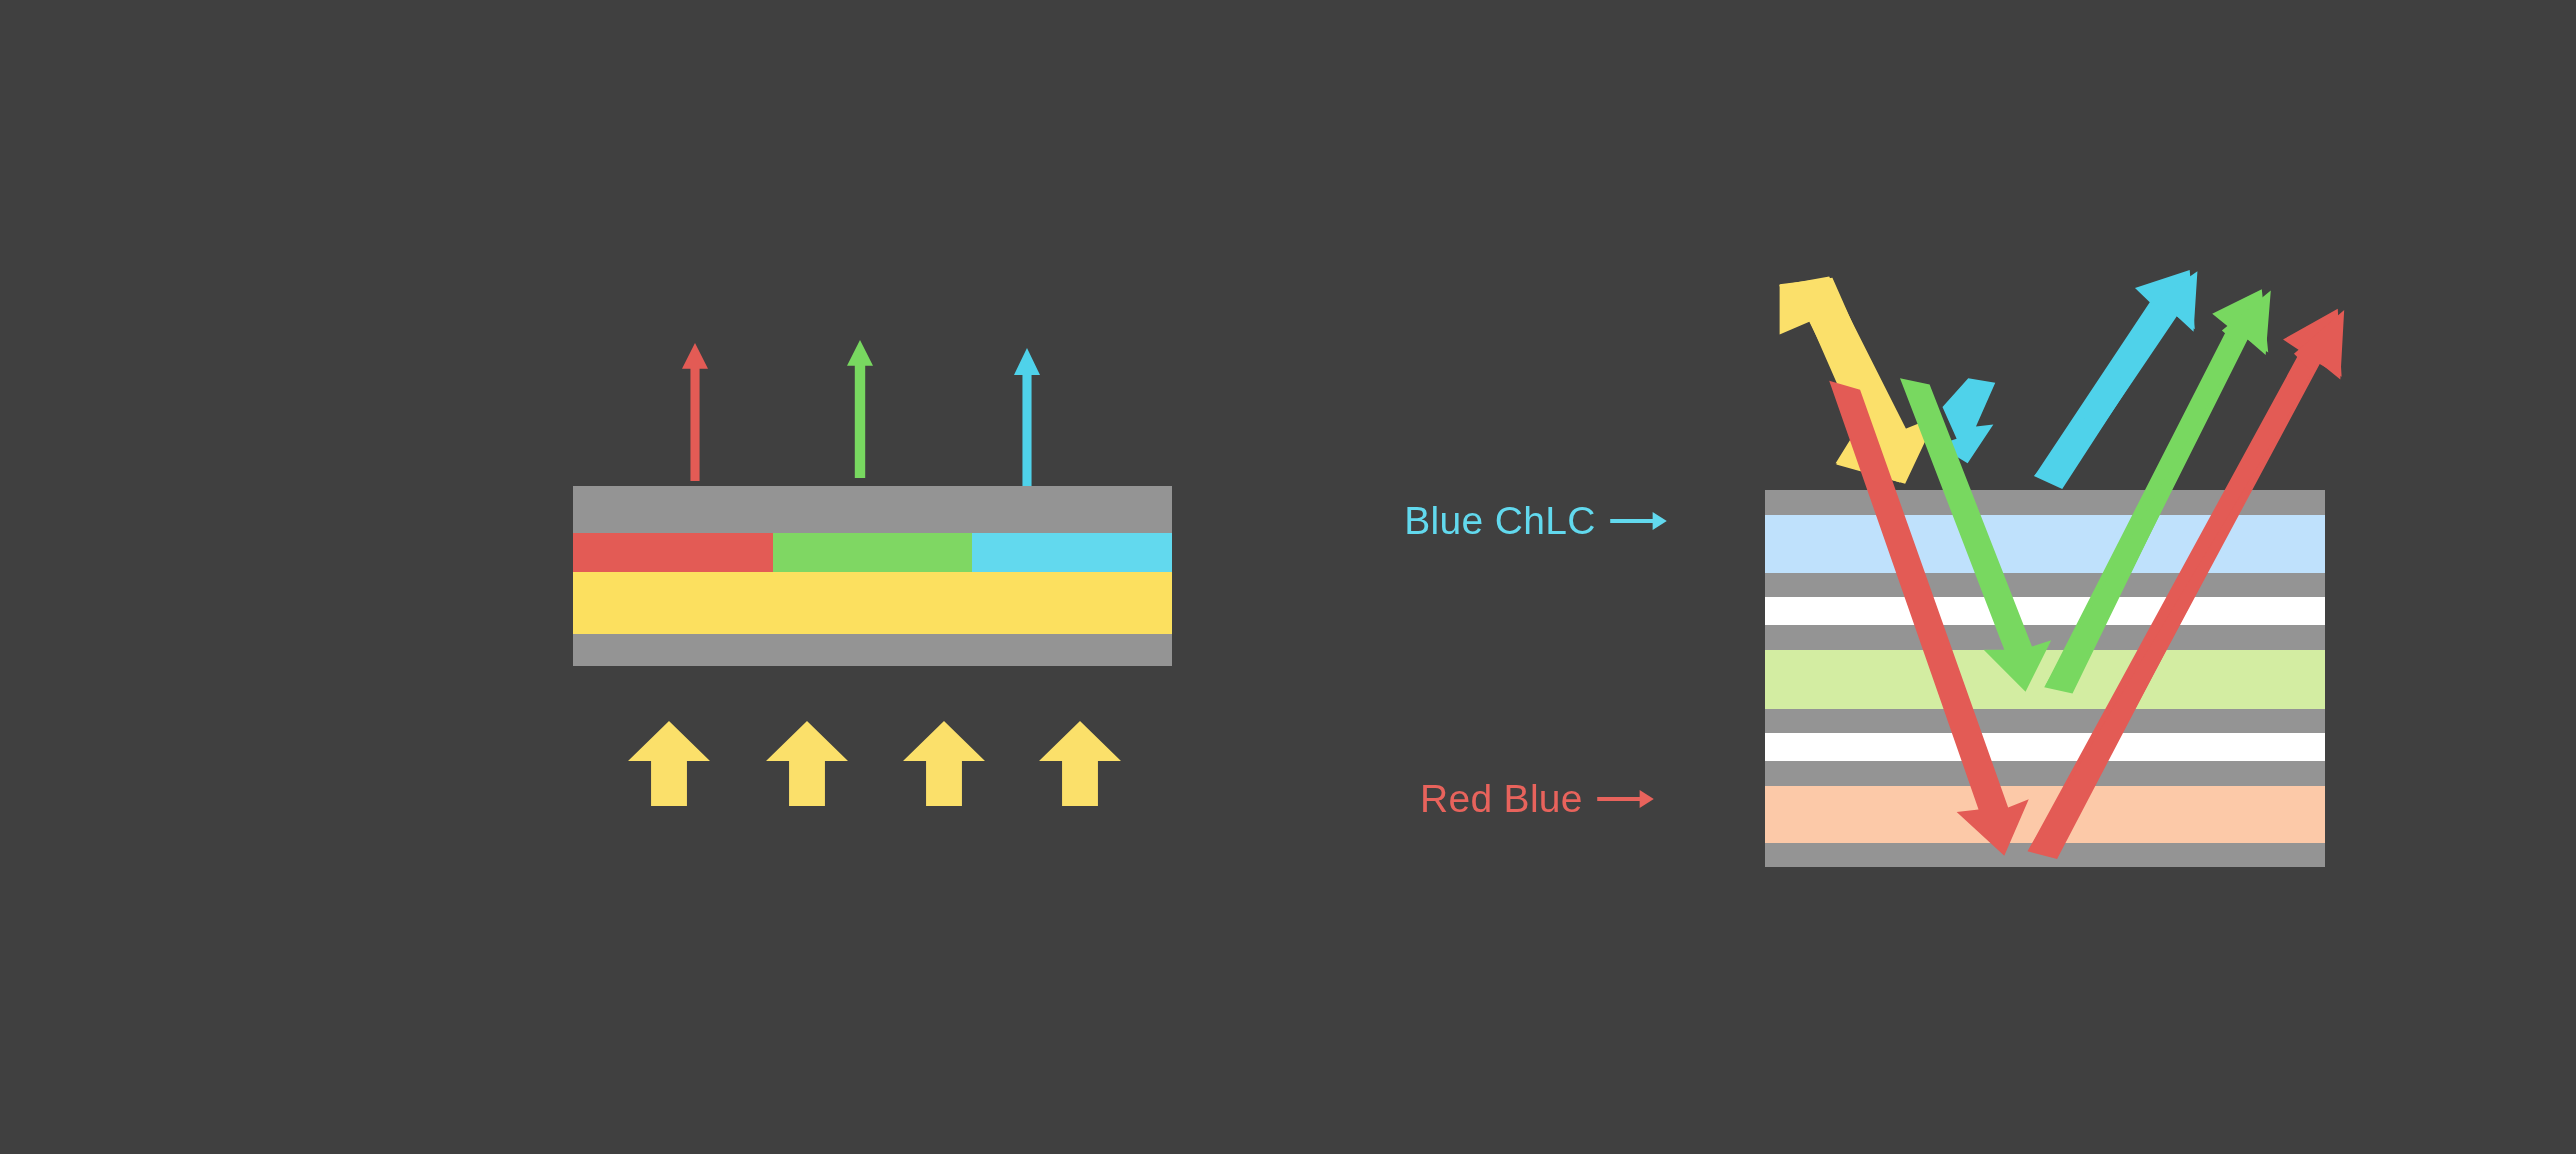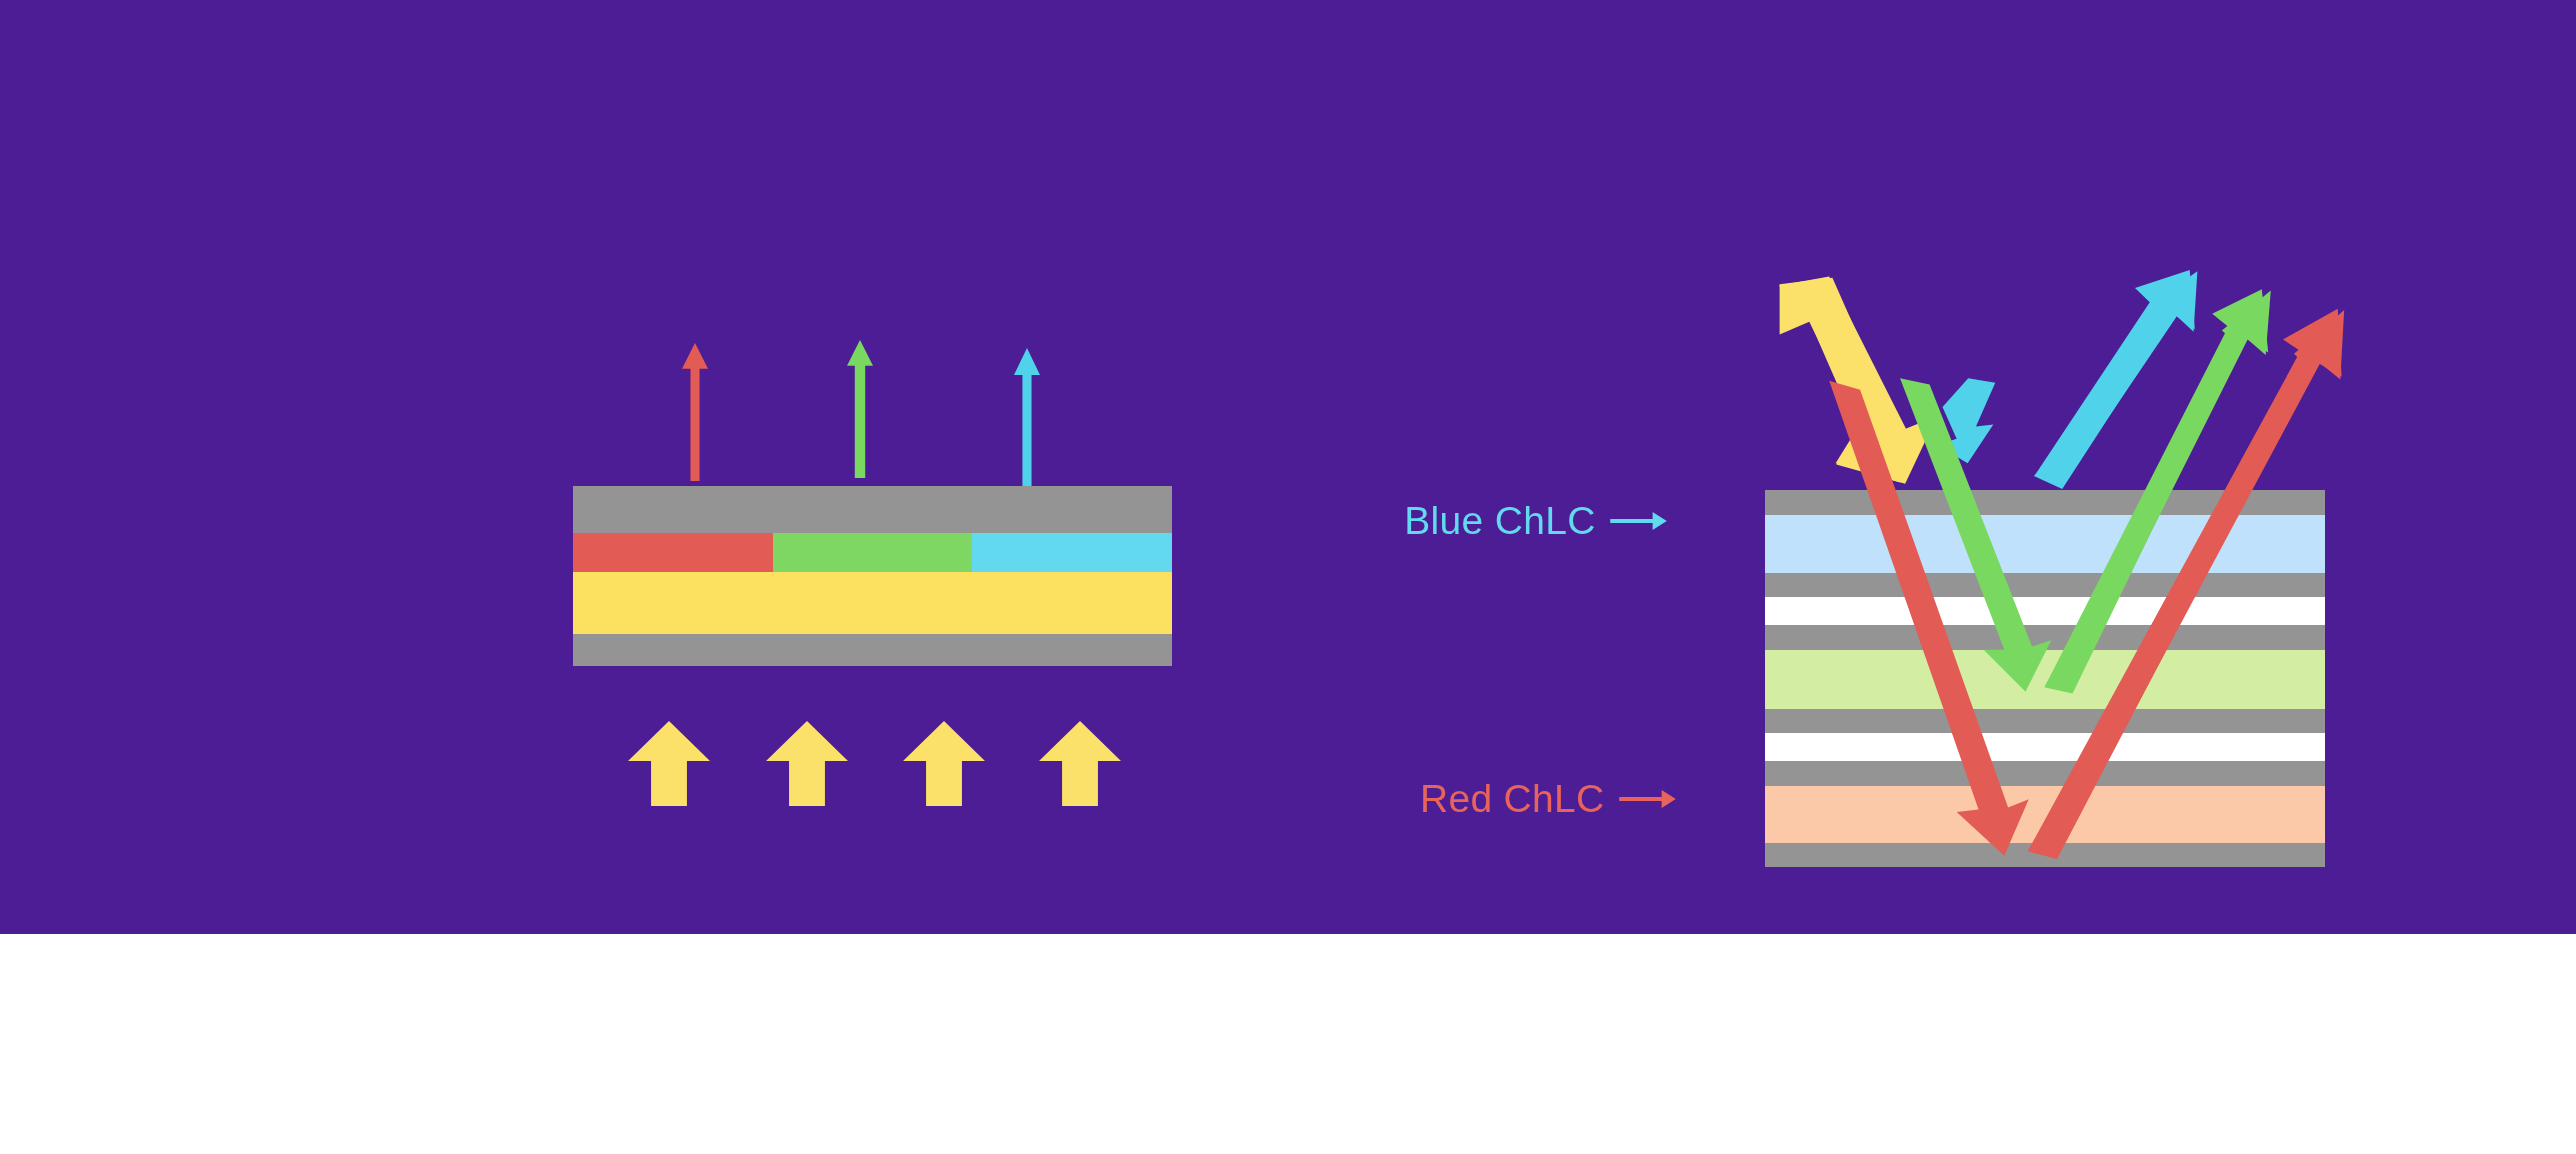--- a/index.html
+++ b/index.html
@@ -11,22 +11,22 @@
     width: 2576px;
     height: 1154px;
     font-family: "Liberation Sans", sans-serif;
     overflow: hidden;
     position: relative;
   }
   #stage {
     position: absolute;
     left: 0; top: 0;
     width: 2576px;
-    height: 934px;
-    background: #4c1d95;
+    height: 1154px;
+    background: #404040;
   }
   .panel { position: absolute; }
 
   
   #panel-left {
     left: 573px;
     top: 335px;
     width: 605px;
     height: 477px;
   }
@@ -211,21 +211,21 @@
       <span class="label-text" style="color:#62D9EE;">Blue ChLC</span>
       <span class="label-arrow">
         <svg viewBox="0 0 88 28">
             <polygon points="0,11 66,11 66,0 88,14 66,28 66,17 0,17" fill="#62D9EE"></polygon>
           </svg>
       </span>
     </div>
 
 
     <div class="label-row" style="left:35px; top:507px;">
-      <span class="label-text" style="color:#E8635C;">Red ChLC</span>
+      <span class="label-text" style="color:#E8635C;">Red Blue</span>
       <span class="label-arrow">
         <svg viewBox="0 0 88 28">
             <polygon points="0,11 66,11 66,0 88,14 66,28 66,17 0,17" fill="#E8635C"></polygon>
           </svg>
       </span>
     </div>
 
   </div>
 </div>
 

